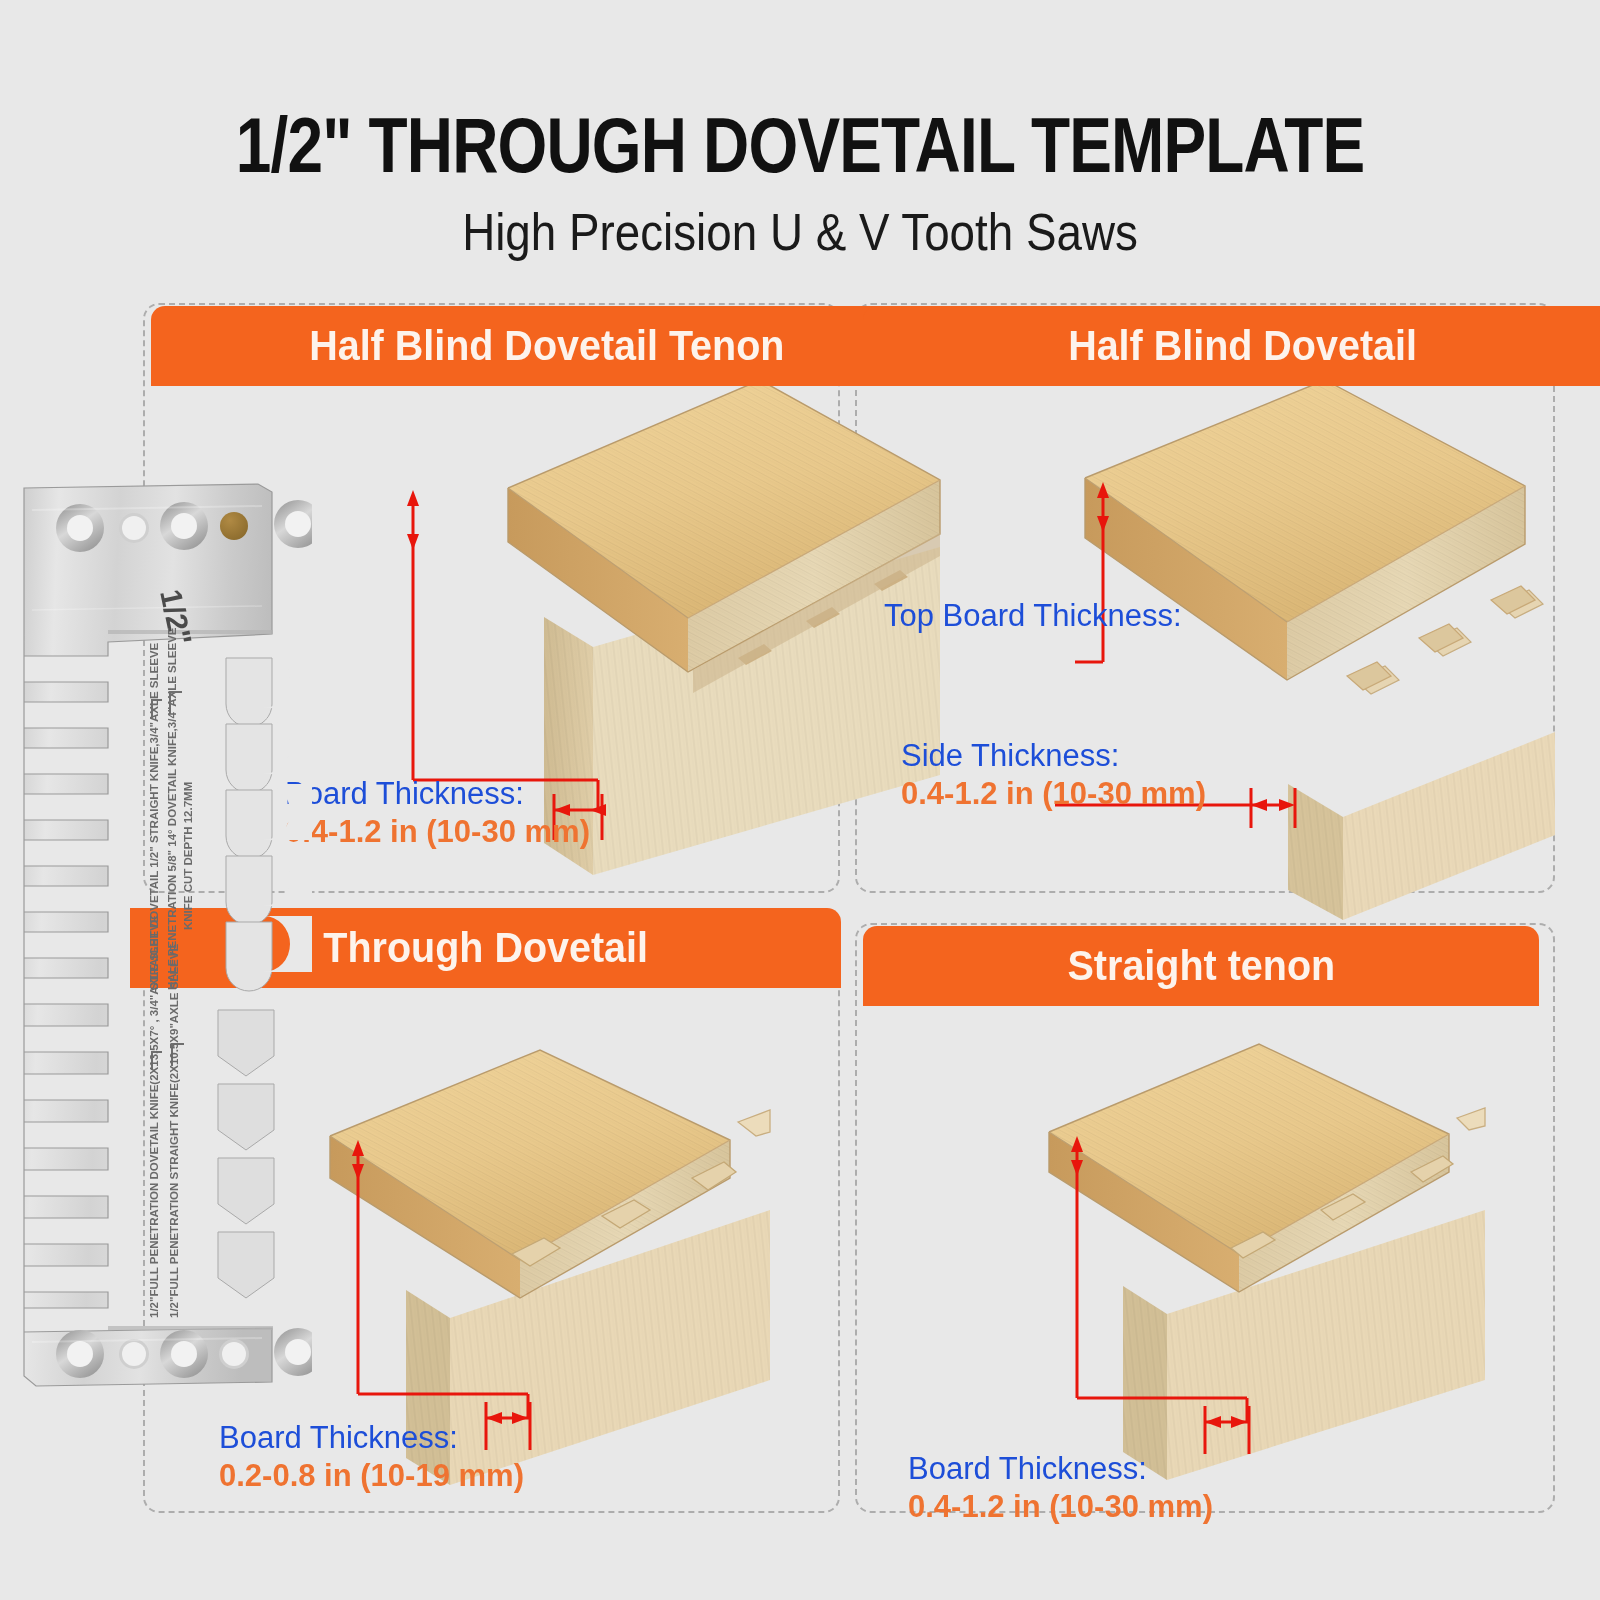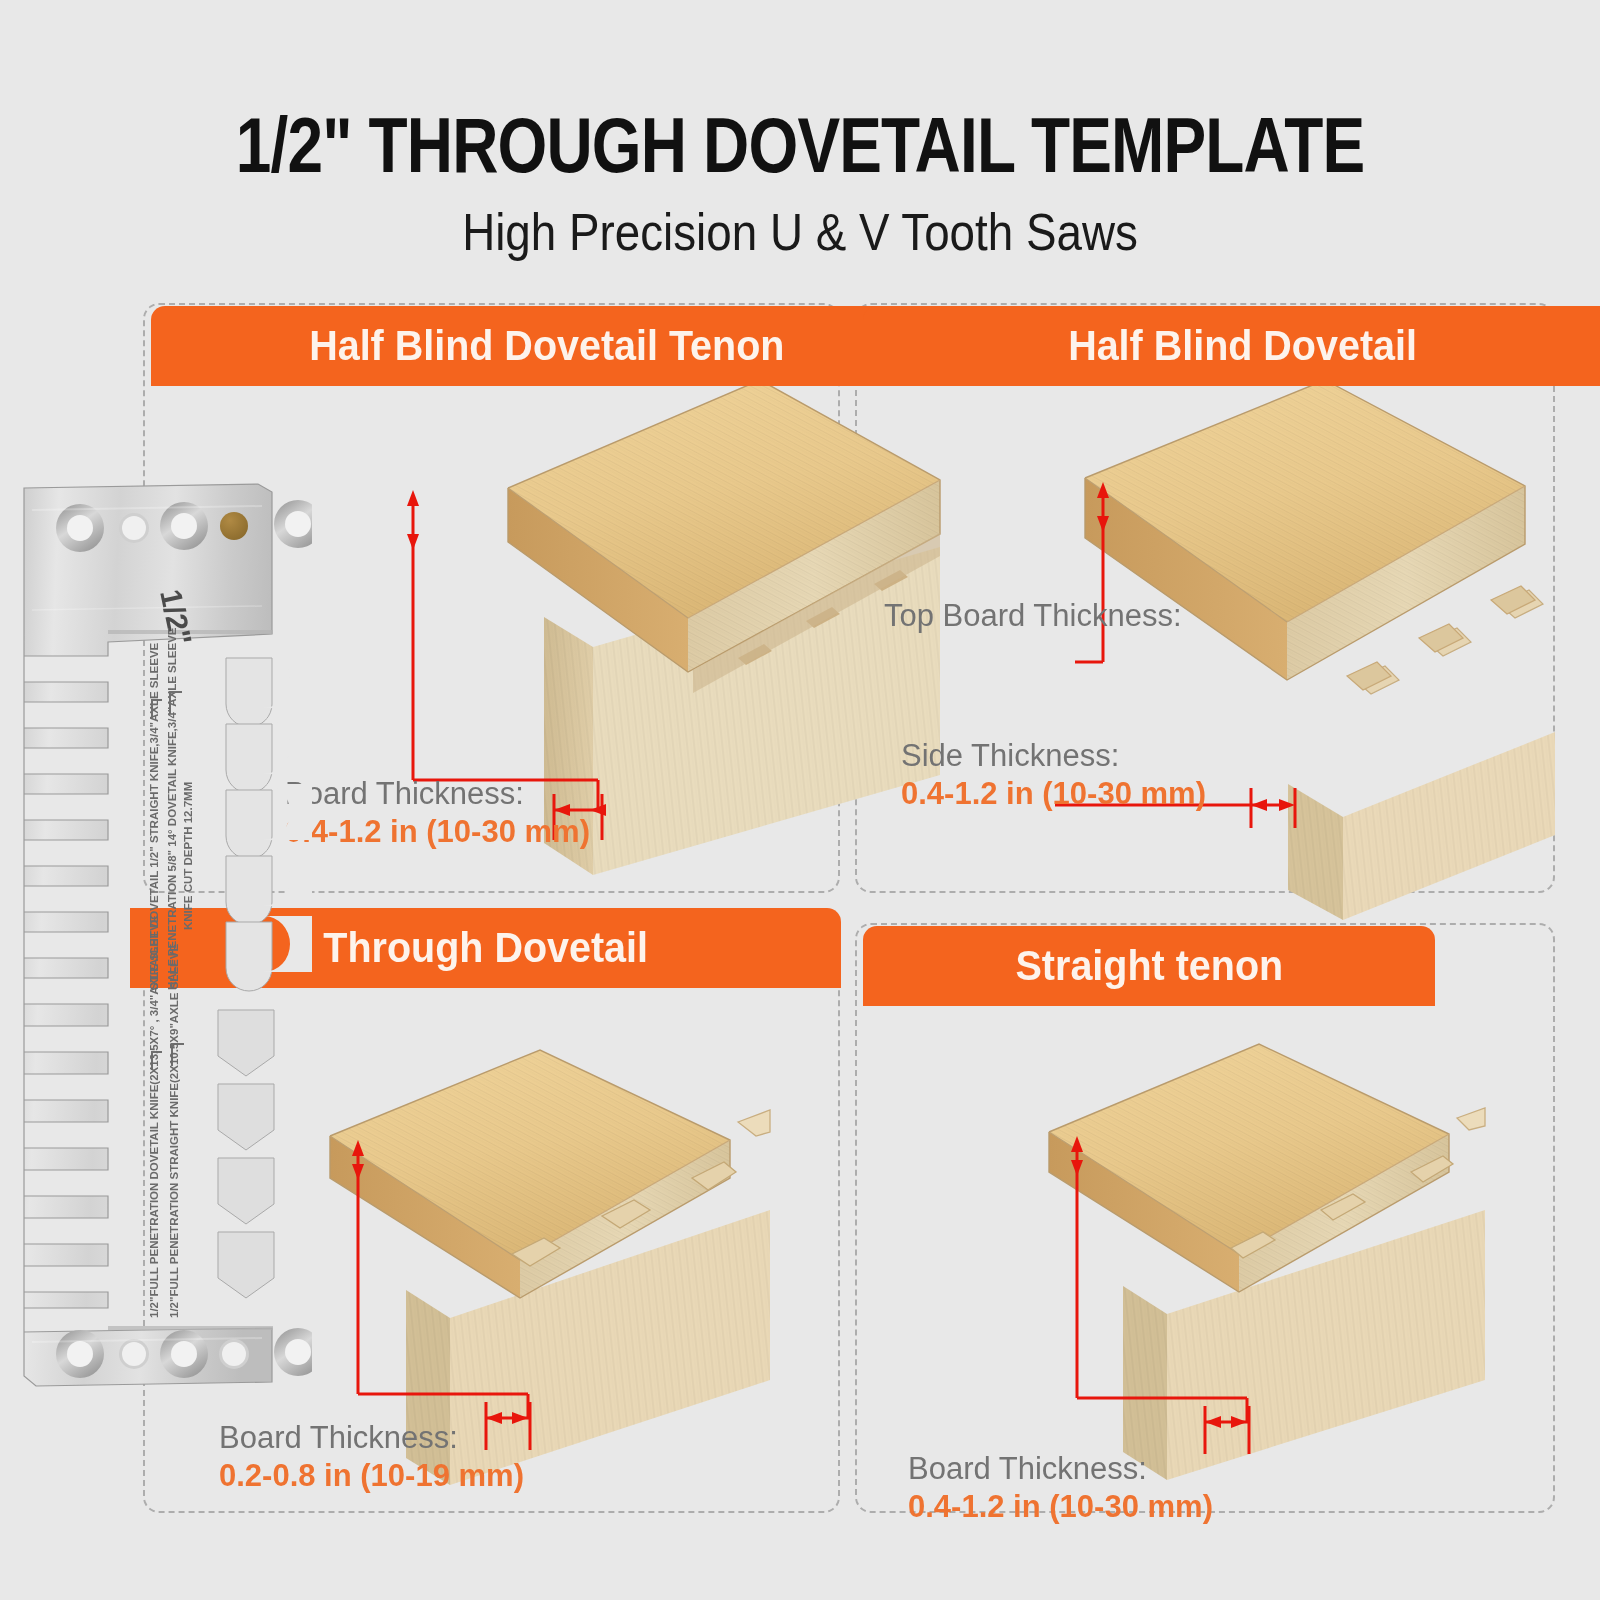--- a/index.html
+++ b/index.html
@@ -49,25 +49,25 @@
     display:flex; align-items:center; justify-content:center;
     color:#fdf3ec;
     font-size:42px; font-weight:bold;
     white-space:nowrap;
     z-index:6;
   }
   .banner span { transform:scaleX(0.94); display:inline-block; }
   #banner-tl { left:151px; top:306px; width:792px; border-radius:14px 14px 0 0; }
   #banner-tr { left:863px; top:306px; width:760px; border-radius:14px 14px 0 0; }
   #banner-bl { left:130px; top:908px; width:711px; border-radius:0 14px 0 0; }
-  #banner-br { left:863px; top:926px; width:572px; border-radius:14px 14px 0 0; }
+  #banner-br { left:863px; top:926px; width:676px; border-radius:14px 14px 0 0; }
 
   
   .annot { position:absolute; z-index:8; white-space:nowrap; }
-  .annot .lbl { font-size:31px; color:#737373; line-height:1.24; }
+  .annot .lbl { font-size:31px; color:#1d4ed8; line-height:1.24; }
   .annot .val { font-size:31px; font-weight:bold; color:#ef7331; line-height:1.24; }
 
   #annot-tl  { left:285px;  top:775px; }
   #annot-tr1 { left:884px;  top:597px; }
   #annot-tr2 { left:884px;  top:737px;margin-left:17px; }
   #annot-bl  { left:219px;  top:1419px; }
   #annot-br  { left:908px;  top:1450px; }
 
   
   .blocksvg { position:absolute; z-index:4; }

